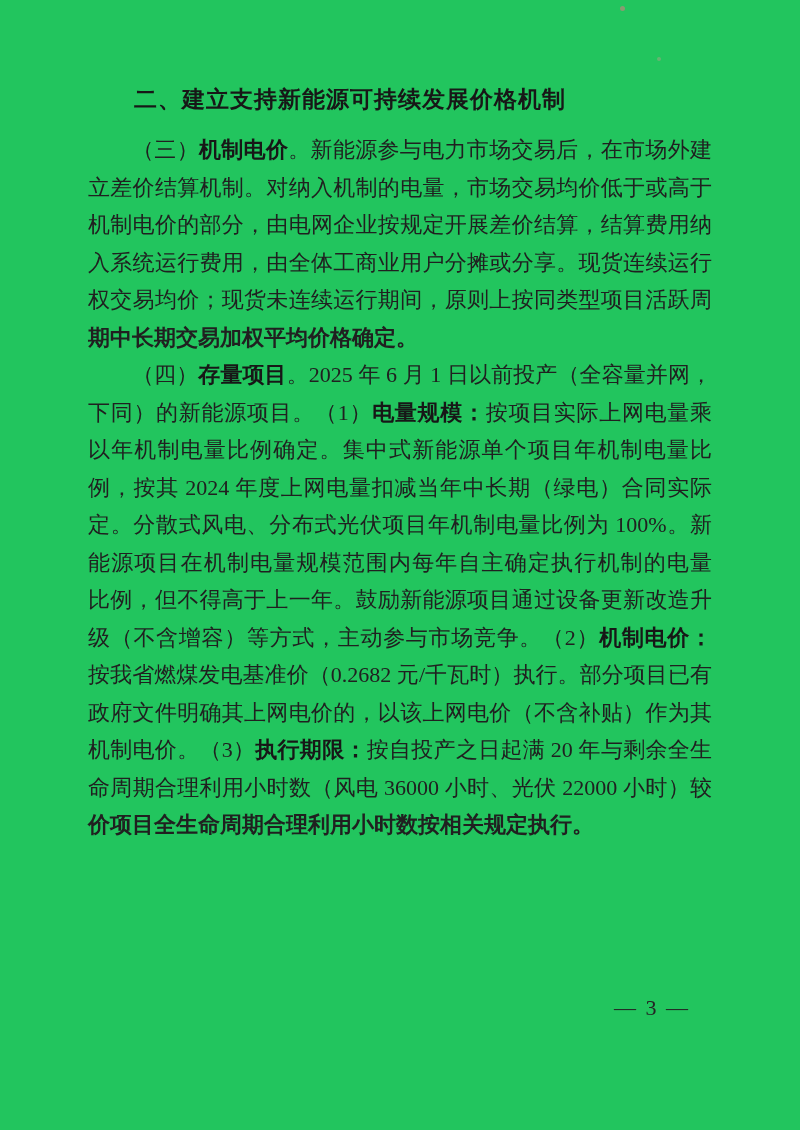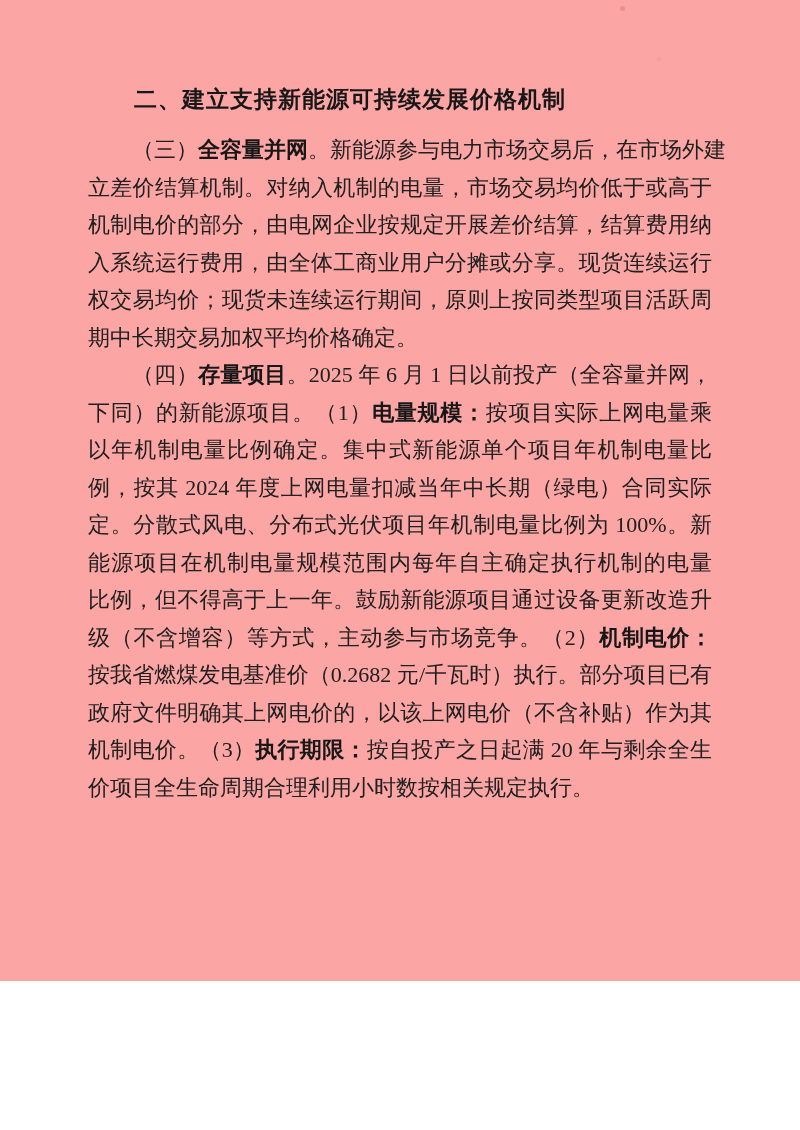--- a/index.html
+++ b/index.html
@@ -3,22 +3,22 @@
 <meta charset="utf-8">
 <style>
   html, body {
     margin: 0;
     padding: 0;
     background: #ffffff;
   }
   .page {
     position: relative;
     width: 800px;
-    height: 981px;
-    background: #fca5a5;
+    height: 1130px;
+    background: #22c55e;
     overflow: hidden;
     font-family: "Liberation Serif", "DejaVu Serif", serif;
     color: #1f1f1f;
   }
   .content {
     position: absolute;
     left: 88px;
     top: 84px;
     width: 624px;
   }
@@ -44,20 +44,21 @@
     text-justify: inter-character;
     white-space: nowrap;
     color: #202020;
   }
   .line.indent {
     padding-left: 44px;
   }
   .line.para-end {
     text-align-last: left;
     white-space: normal;
+    font-weight: bold;
   }
   .bold {
     font-weight: 700;
     color: #171717;
   }
   .page-number {
     position: absolute;
     top: 995px;
     right: 110px;
     font-size: 22px;
@@ -84,38 +85,39 @@
 <body>
 
 <div class="page">
   <div class="scan-artifact artifact-1"></div>
   <div class="scan-artifact artifact-2"></div>
 
   <div class="content">
     <h1 class="heading">二、建立支持新能源可持续发展价格机制</h1>
     <div>
         <div class="paragraph">
-          <div class="line indent"><span>（三）</span><span class="bold">全容量并网</span><span>。新能源参与电力市场交易后，在市场外建</span></div>
+          <div class="line indent"><span>（三）</span><span class="bold">机制电价</span><span>。新能源参与电力市场交易后，在市场外建</span></div>
           <div class="line"><span>立差价结算机制。对纳入机制的电量，市场交易均价低于或高于</span></div>
           <div class="line"><span>机制电价的部分，由电网企业按规定开展差价结算，结算费用纳</span></div>
           <div class="line"><span>入系统运行费用，由全体工商业用户分摊或分享。现货连续运行</span></div>
           <div class="line"><span>权交易均价；现货未连续运行期间，原则上按同类型项目活跃周</span></div>
           <div class="line para-end"><span>期中长期交易加权平均价格确定。</span></div>
         </div>
         <div class="paragraph">
           <div class="line indent"><span>（四）</span><span class="bold">存量项目</span><span>。2025 年 6 月 1 日以前投产（全容量并网，</span></div>
           <div class="line"><span>下同）的新能源项目。（1）</span><span class="bold">电量规模：</span><span>按项目实际上网电量乘</span></div>
           <div class="line"><span>以年机制电量比例确定。集中式新能源单个项目年机制电量比</span></div>
           <div class="line"><span>例，按其 2024 年度上网电量扣减当年中长期（绿电）合同实际</span></div>
           <div class="line"><span>定。分散式风电、分布式光伏项目年机制电量比例为 100%。新</span></div>
           <div class="line"><span>能源项目在机制电量规模范围内每年自主确定执行机制的电量</span></div>
           <div class="line"><span>比例，但不得高于上一年。鼓励新能源项目通过设备更新改造升</span></div>
           <div class="line"><span>级（不含增容）等方式，主动参与市场竞争。（2）</span><span class="bold">机制电价：</span></div>
           <div class="line"><span>按我省燃煤发电基准价（0.2682 元/千瓦时）执行。部分项目已有</span></div>
           <div class="line"><span>政府文件明确其上网电价的，以该上网电价（不含补贴）作为其</span></div>
           <div class="line"><span>机制电价。（3）</span><span class="bold">执行期限：</span><span>按自投产之日起满 20 年与剩余全生</span></div>
+          <div class="line"><span>命周期合理利用小时数（风电 36000 小时、光伏 22000 小时）较</span></div>
           <div class="line para-end"><span>价项目全生命周期合理利用小时数按相关规定执行。</span></div>
         </div>
       </div>
   </div>
 
   <div class="page-number">— 3 —</div>
 </div>
 
 </body></html>

